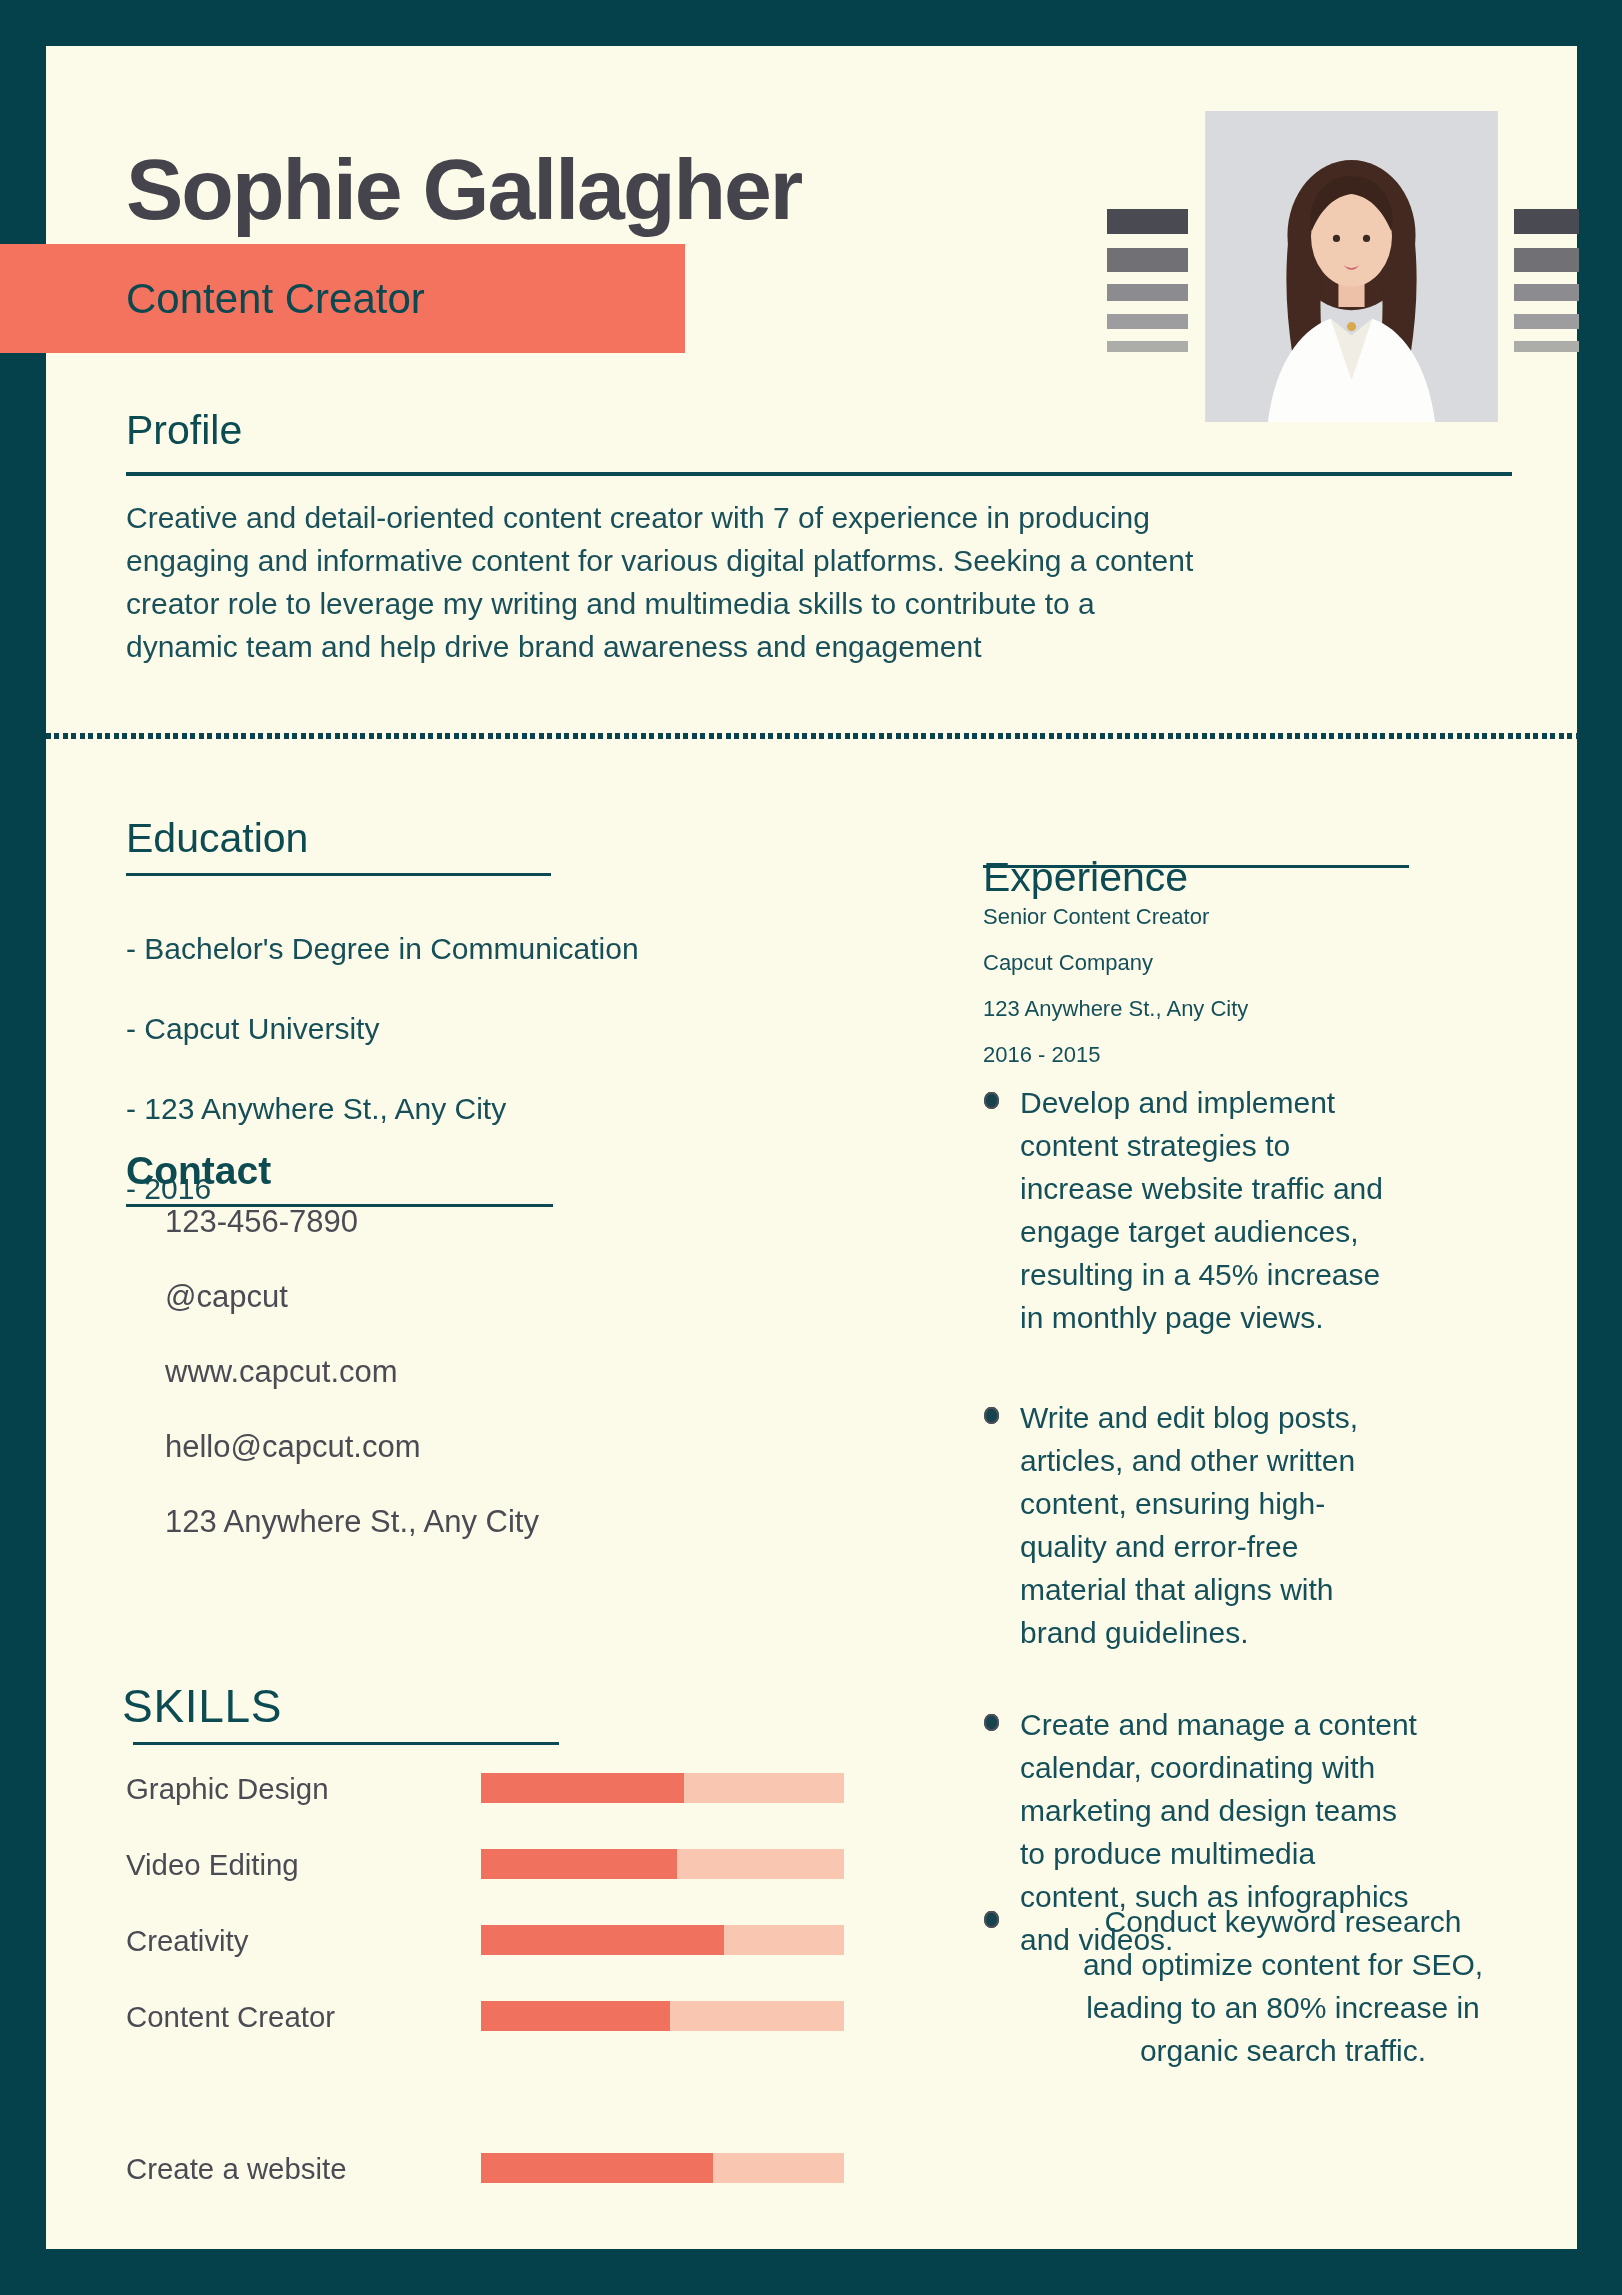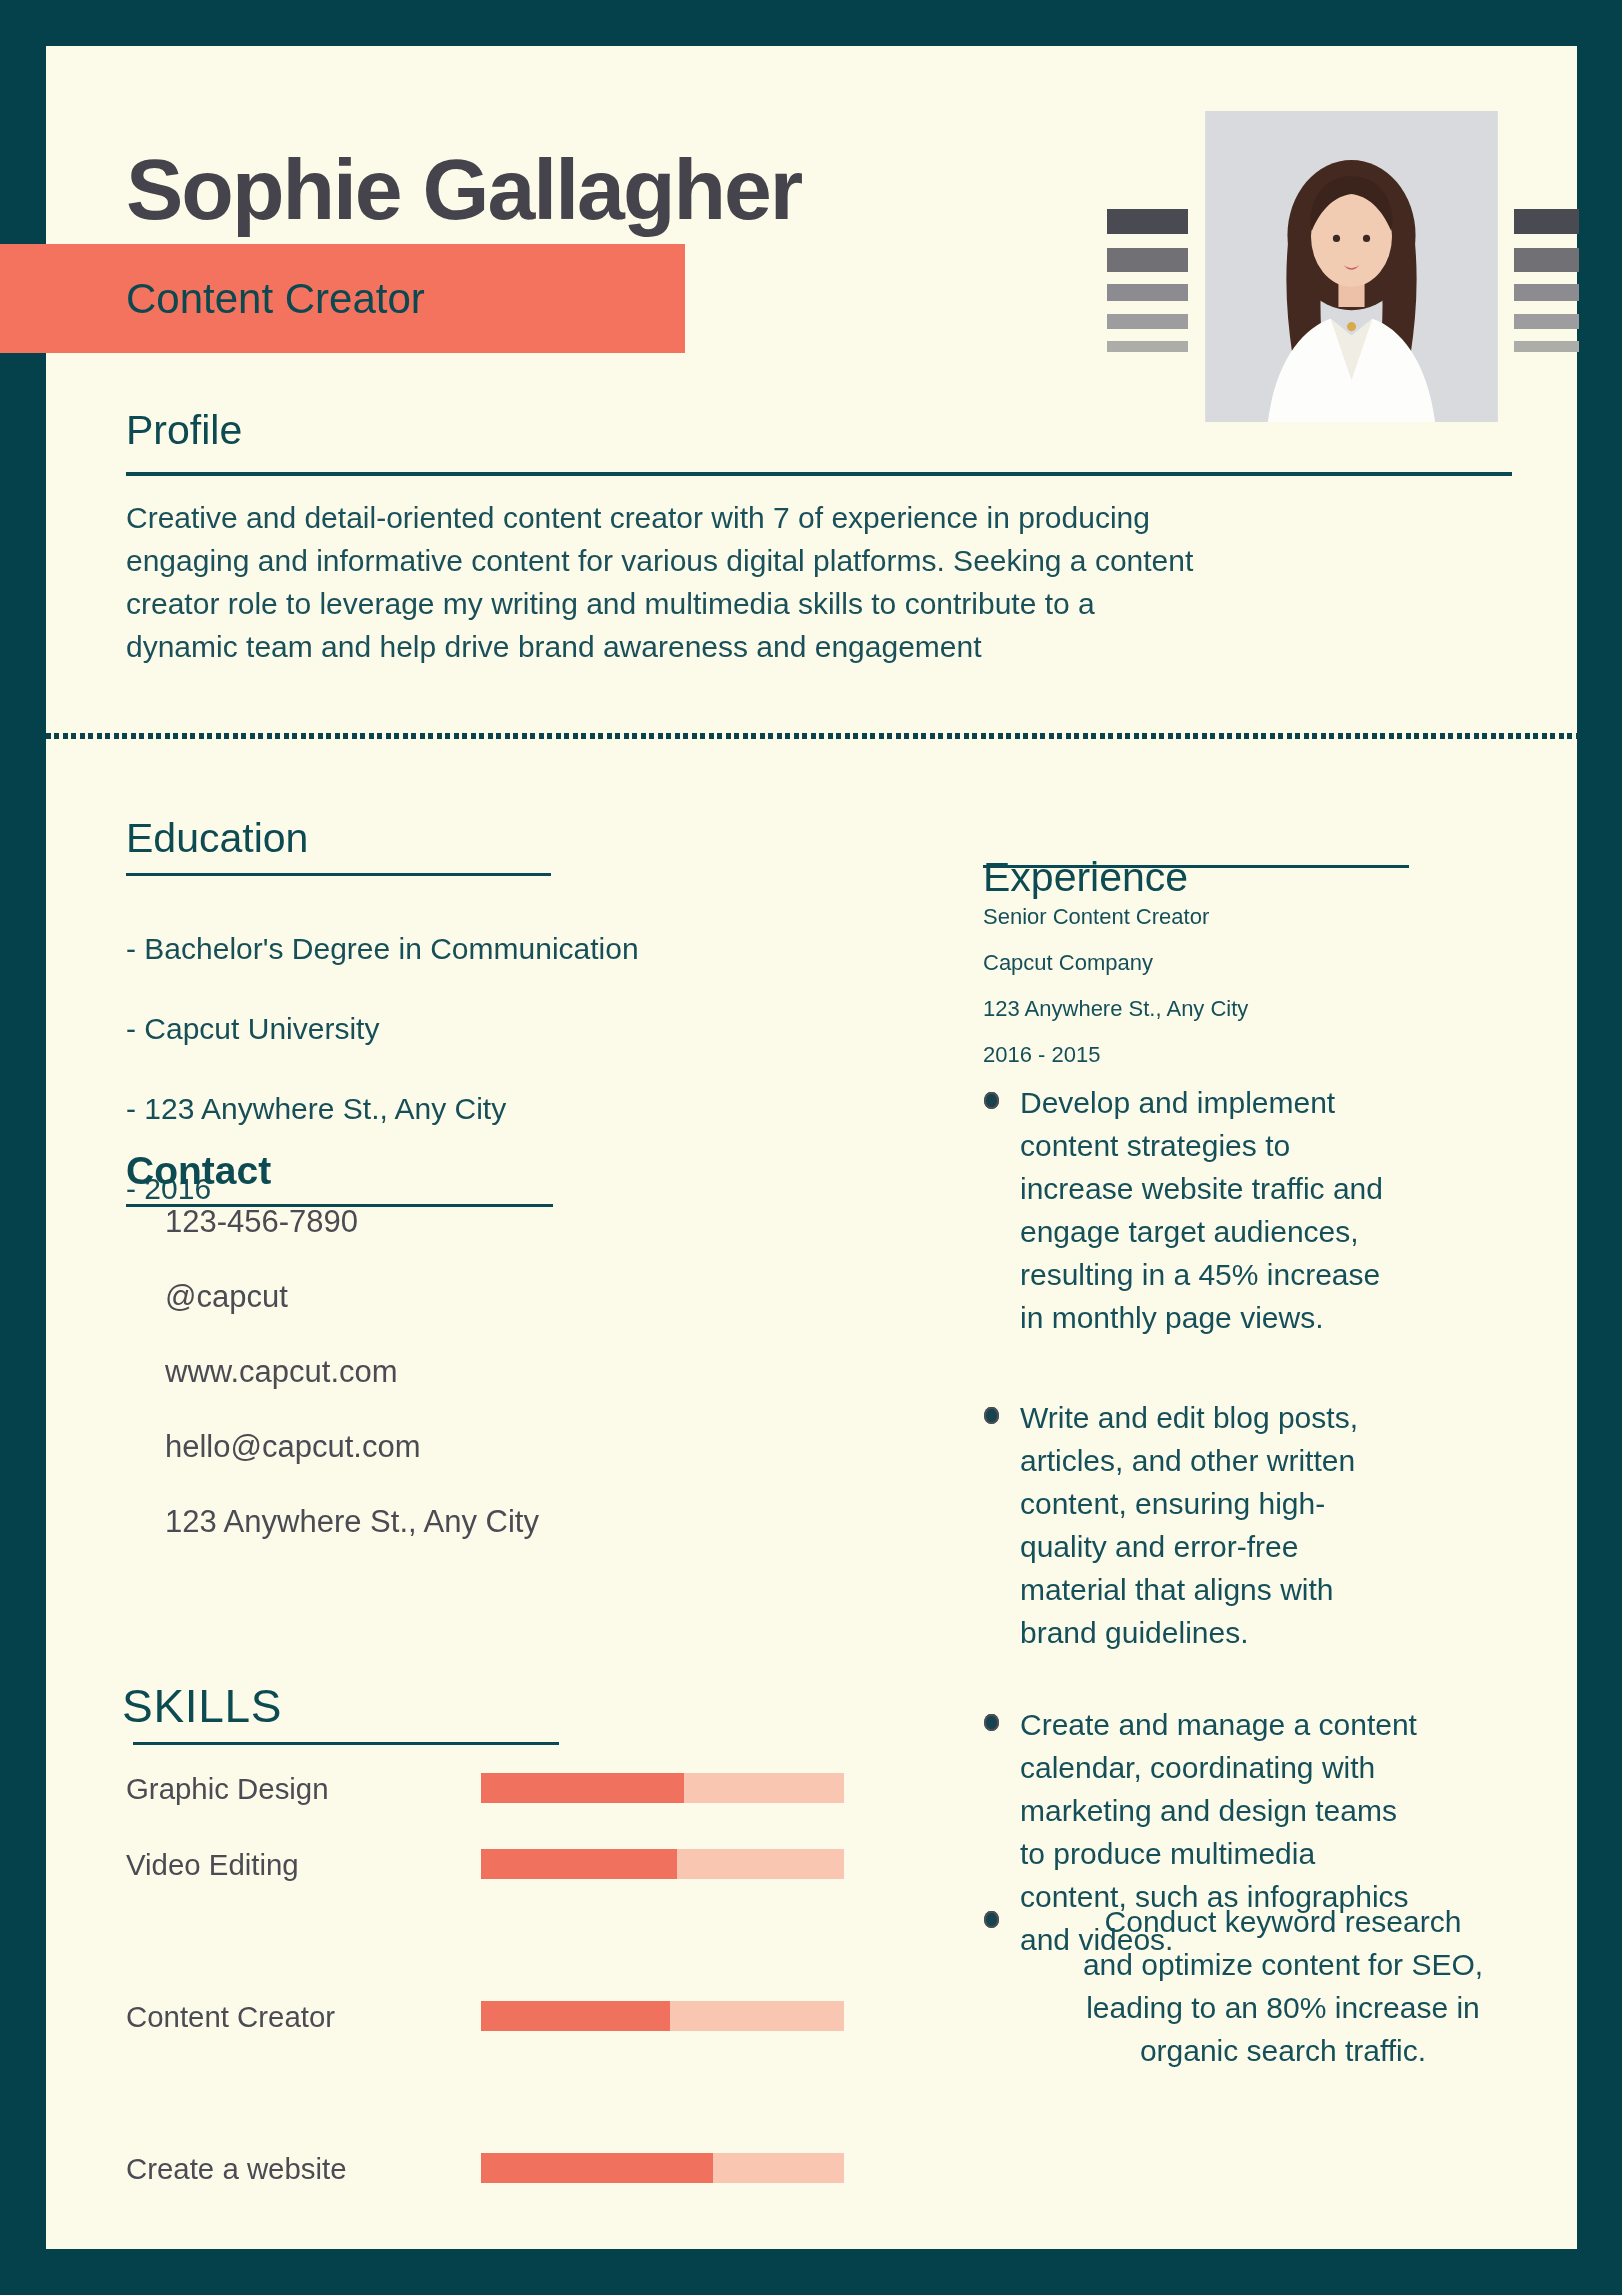--- a/index.html
+++ b/index.html
@@ -190,20 +190,26 @@
     <div class="skill-bar">
       <div class="skill-fill" style="width: 54%;"></div>
     </div>
   </div>
   <div class="skill-row" style="top:1773px">
     <div class="skill-label">Graphic Design</div>
     <div class="skill-bar">
       <div class="skill-fill" style="width: 56%;"></div>
     </div>
   </div>
+  <div class="skill-row" style="top:1925px">
+    <div class="skill-label">Creativity</div>
+    <div class="skill-bar">
+      <div class="skill-fill" style="width: 67%;"></div>
+    </div>
+  </div>
   <div class="skill-row" style="top:2001px">
     <div class="skill-label">Content Creator</div>
     <div class="skill-bar">
       <div class="skill-fill" style="width: 52%;"></div>
     </div>
   </div>
   <div class="skill-row" style="top:2153px">
     <div class="skill-label">Create a website</div>
     <div class="skill-bar">
       <div class="skill-fill" style="width: 64%;"></div>

